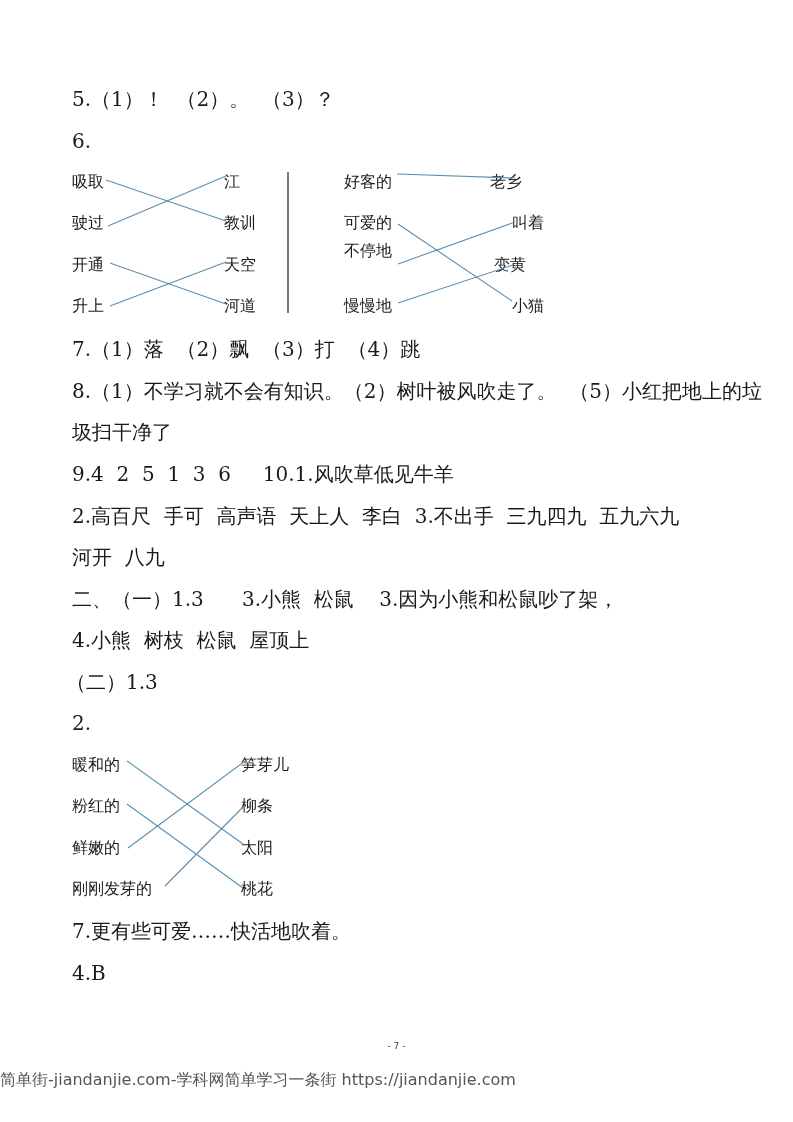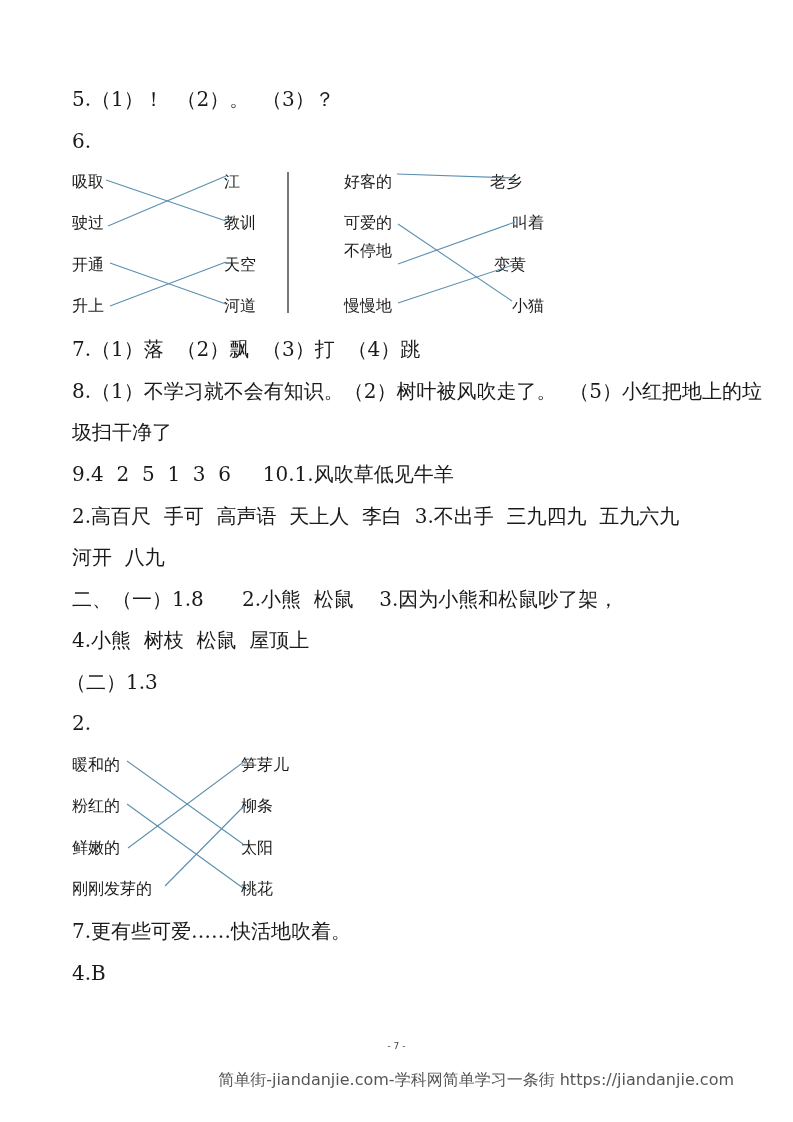--- a/index.html
+++ b/index.html
@@ -3,21 +3,21 @@
 <meta charset="utf-8">
 <style>
   html, body { margin: 0; padding: 0; background: #ffffff; }
   body { width: 793px; height: 1122px; position: relative; overflow: hidden;
          font-family: "DejaVu Serif", "Liberation Serif", serif; color: #1a1a1a; }
   .line { position: absolute; left: 72px; font-size: 20px; line-height: 20px; white-space: pre; }
   .word { position: absolute; font-size: 16px; line-height: 20px; white-space: pre; }
   svg.links { position: absolute; left: 0; top: 0; width: 793px; height: 1122px; pointer-events: none; }
   .page-num { position: absolute; left: 0; width: 793px; top: 1041px; text-align: center;
               font-family: "DejaVu Sans", sans-serif; font-size: 9px; color: #444; }
-  .footer { position: absolute; left: 0; width: 734px; top: 1070px; text-align: right;
+  .footer { position: absolute; left: 0; width: 734px; top: 1070px; text-align: left;
             font-family: "DejaVu Sans", sans-serif; font-size: 16px; color: #555; }
 </style>
 </head>
 <body>
 
 <div>
 
   <div class="line" style="top:89px">5.（1）！  （2）。  （3）？</div>
   <div class="line" style="top:131px">6.</div>
 
@@ -42,21 +42,21 @@
     <div class="word" style="left:494px;top:255px">变黄</div>
     <div class="word" style="left:512px;top:296px">小猫</div>
   </div>
 
   <div class="line" style="top:339px">7.（1）落  （2）飘  （3）打  （4）跳</div>
   <div class="line" style="top:381px">8.（1）不学习就不会有知识。（2）树叶被风吹走了。  （5）小红把地上的垃</div>
   <div class="line" style="top:422px">圾扫干净了</div>
   <div class="line" style="top:464px">9.4  2  5  1  3  6     10.1.风吹草低见牛羊</div>
   <div class="line" style="top:506px">2.高百尺  手可  高声语  天上人  李白  3.不出手  三九四九  五九六九</div>
   <div class="line" style="top:547px">河开  八九</div>
-  <div class="line" style="top:589px">二、（一）1.8      2.小熊  松鼠    3.因为小熊和松鼠吵了架，</div>
+  <div class="line" style="top:589px">二、（一）1.3      3.小熊  松鼠    3.因为小熊和松鼠吵了架，</div>
   <div class="line" style="top:630px">4.小熊  树枝  松鼠  屋顶上</div>
   <div class="line" style="top:672px;left:66px">（二）1.3</div>
   <div class="line" style="top:713px">2.</div>
 
   <div>
     <div class="word" style="left:72px;top:755px">暖和的</div>
     <div class="word" style="left:72px;top:796px">粉红的</div>
     <div class="word" style="left:72px;top:838px">鲜嫩的</div>
     <div class="word" style="left:72px;top:879px">刚刚发芽的</div>
     <div class="word" style="left:241px;top:755px">笋芽儿</div>

